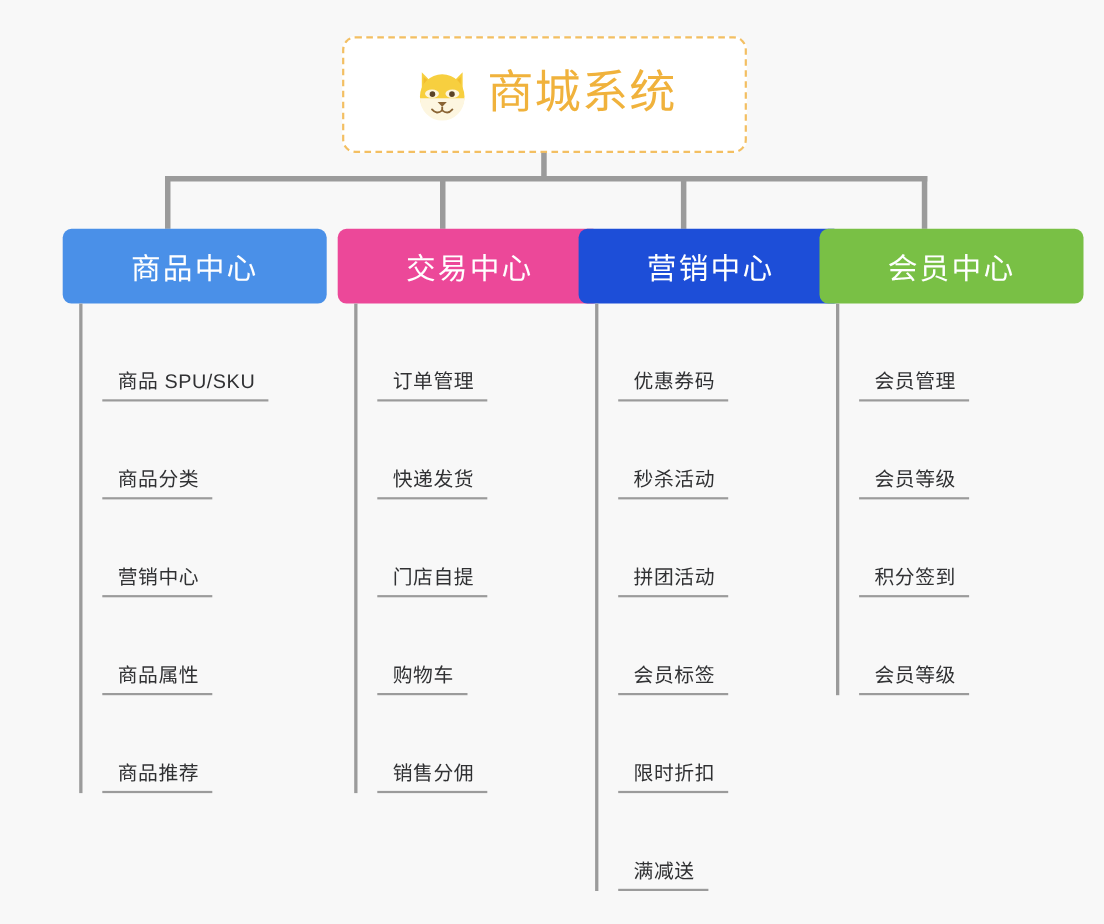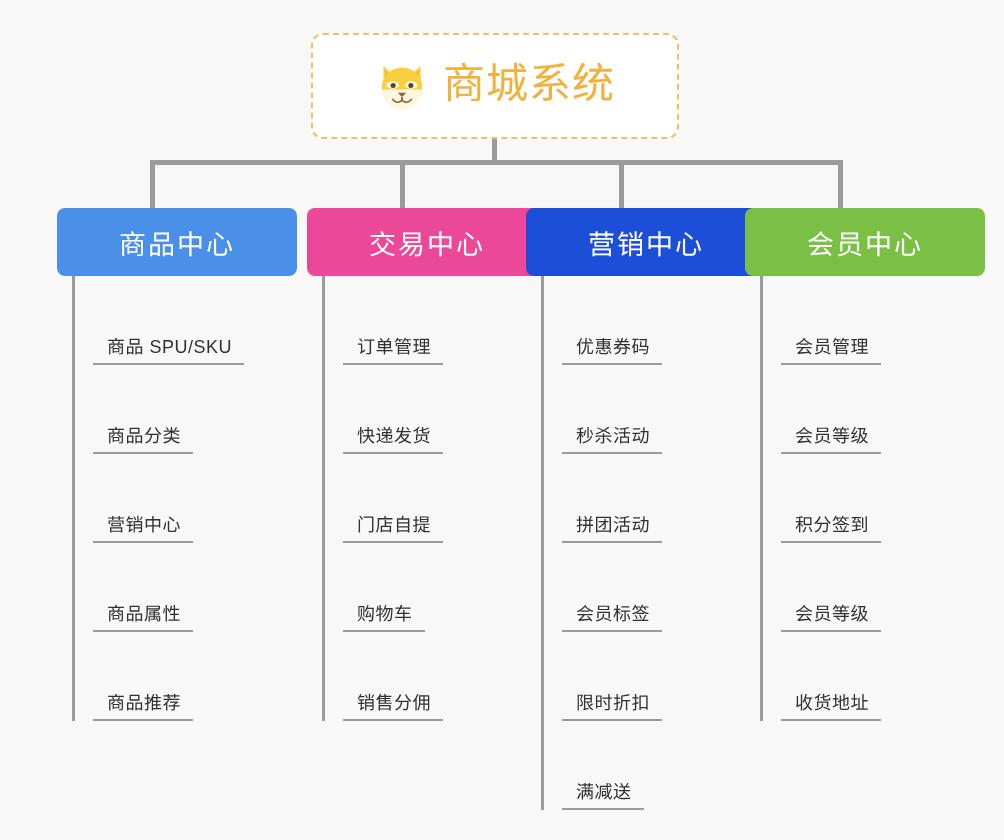--- a/index.html
+++ b/index.html
@@ -226,19 +226,16 @@
         </div>
       <div class="leaf">
           <span class="leaf-text">会员等级</span>
         </div>
       <div class="leaf">
           <span class="leaf-text">积分签到</span>
         </div>
       <div class="leaf">
           <span class="leaf-text">会员等级</span>
         </div>
-      <div class="leaf">
-          <span class="leaf-text">收货地址</span>
-        </div>
     </div>
   </div>
 
 </div>
 
 </body></html>

